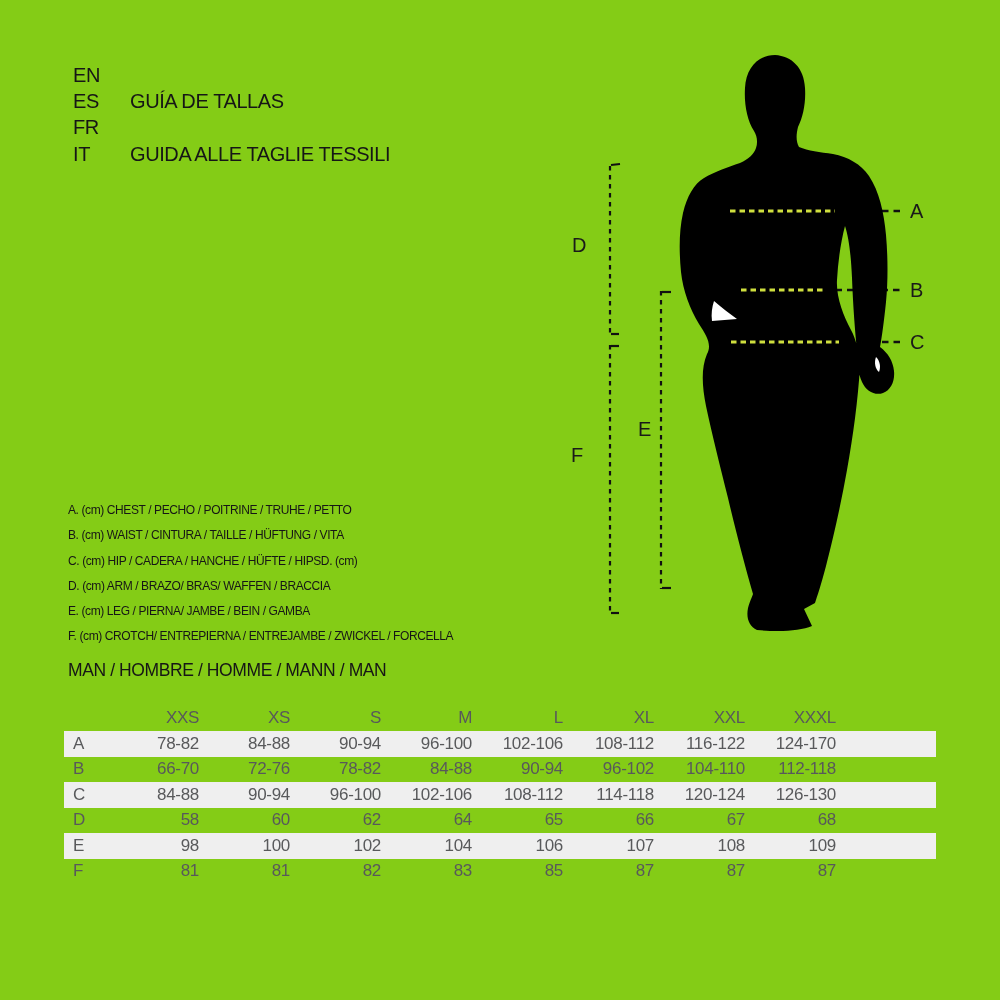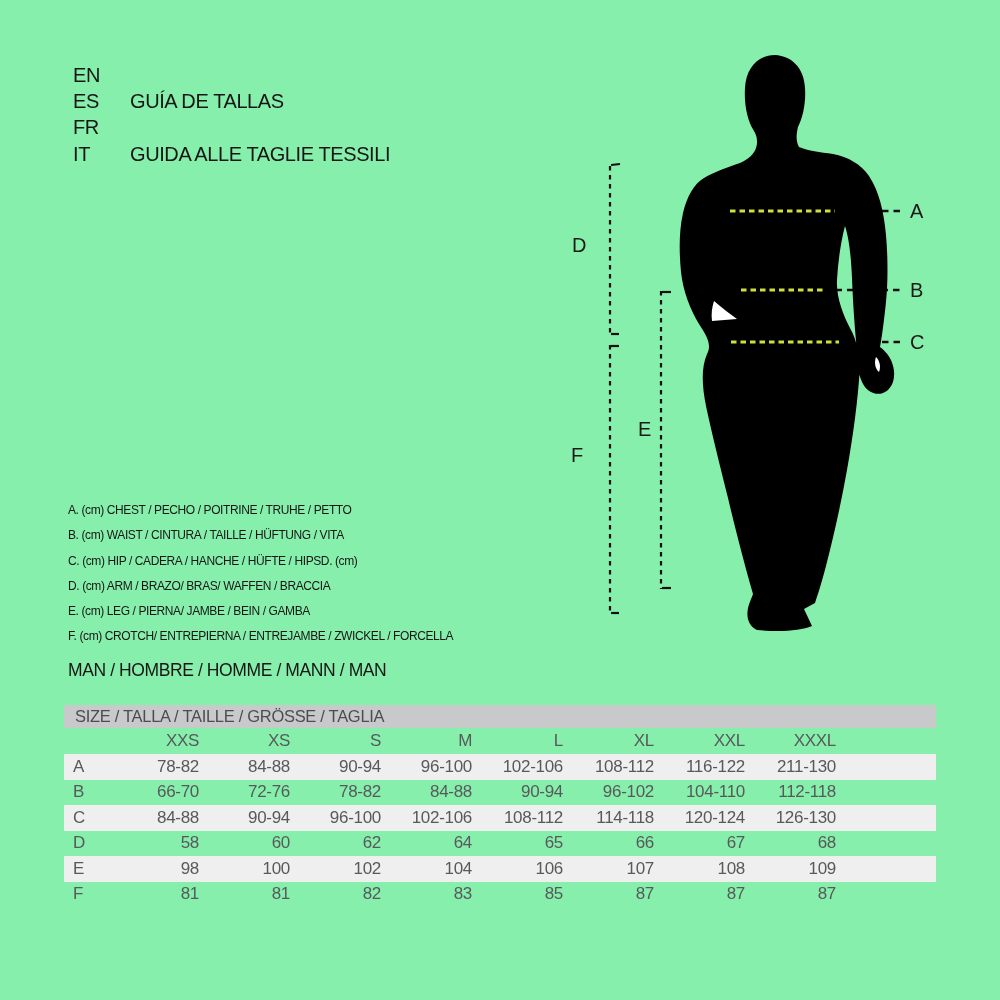--- a/index.html
+++ b/index.html
@@ -1,17 +1,17 @@
 <!DOCTYPE html>
 <html><head>
 <meta charset="utf-8">
 <style>
   html,body { margin:0; padding:0; background:#ffffff; }
   .canvas {
-    position:relative; width:1000px; height:1000px; background:#86efac;
+    position:relative; width:1000px; height:1000px; background:#84cc16;
     font-family:"Liberation Sans", sans-serif; overflow:hidden;
   }
   
   .lang-block { position:absolute; left:73px; top:62px; }
   .lang-row { display:flex; font-size:20px; line-height:26.2px; color:#161616; letter-spacing:-0.4px; }
   .lang-code { width:57px; flex:0 0 57px; }
   
   .figure-svg { position:absolute; left:0; top:0; width:1000px; height:1000px; }
   .figure-svg text { font-family:"Liberation Sans", sans-serif; font-size:20px; fill:#1a1a1a; letter-spacing:-0.3px; }
   
@@ -135,23 +135,20 @@
     <div class="measure-line">B. (cm) WAIST / CINTURA / TAILLE / HÜFTUNG / VITA</div>
     <div class="measure-line">C. (cm) HIP / CADERA / HANCHE / HÜFTE / HIPSD. (cm)</div>
     <div class="measure-line">D. (cm) ARM / BRAZO/ BRAS/ WAFFEN / BRACCIA</div>
     <div class="measure-line">E. (cm) LEG / PIERNA/ JAMBE / BEIN / GAMBA</div>
     <div class="measure-line">F. (cm) CROTCH/ ENTREPIERNA / ENTREJAMBE / ZWICKEL / FORCELLA</div>
   </div>
 
   <div class="category-line">MAN / HOMBRE / HOMME / MANN / MAN</div>
 
   <div class="size-table">
-    <div class="table-header-bar">
-      <span>SIZE / TALLA / TAILLE / GRÖSSE / TAGLIA</span>
-    </div>
     <div class="trow sizes-row">
       <span class="rl"></span>
       <span class="c">XXS</span>
       <span class="c">XS</span>
       <span class="c">S</span>
       <span class="c">M</span>
       <span class="c">L</span>
       <span class="c">XL</span>
       <span class="c">XXL</span>
       <span class="c">XXXL</span>
@@ -160,21 +157,21 @@
 
     <div class="trow striped">
       <span class="rl">A</span>
       <span class="c">78-82</span>
       <span class="c">84-88</span>
       <span class="c">90-94</span>
       <span class="c">96-100</span>
       <span class="c">102-106</span>
       <span class="c">108-112</span>
       <span class="c">116-122</span>
-      <span class="c">211-130</span>
+      <span class="c">124-170</span>
       <span></span>
     </div>
     <div class="trow">
       <span class="rl">B</span>
       <span class="c">66-70</span>
       <span class="c">72-76</span>
       <span class="c">78-82</span>
       <span class="c">84-88</span>
       <span class="c">90-94</span>
       <span class="c">96-102</span>

